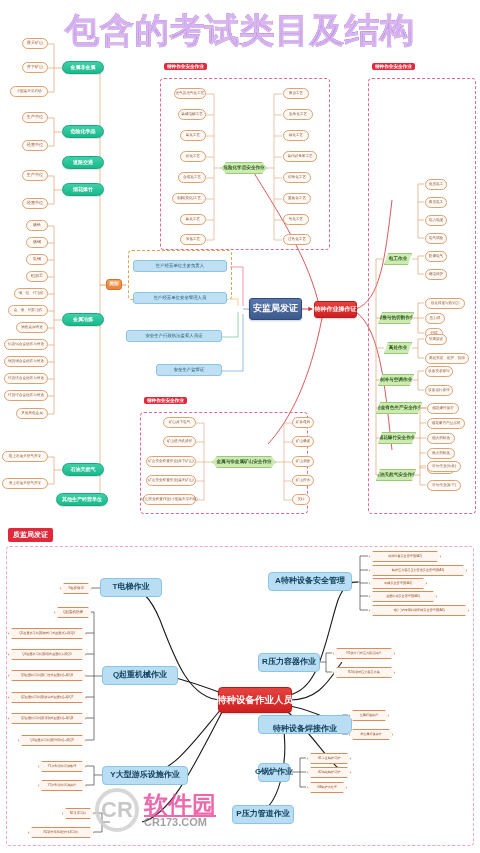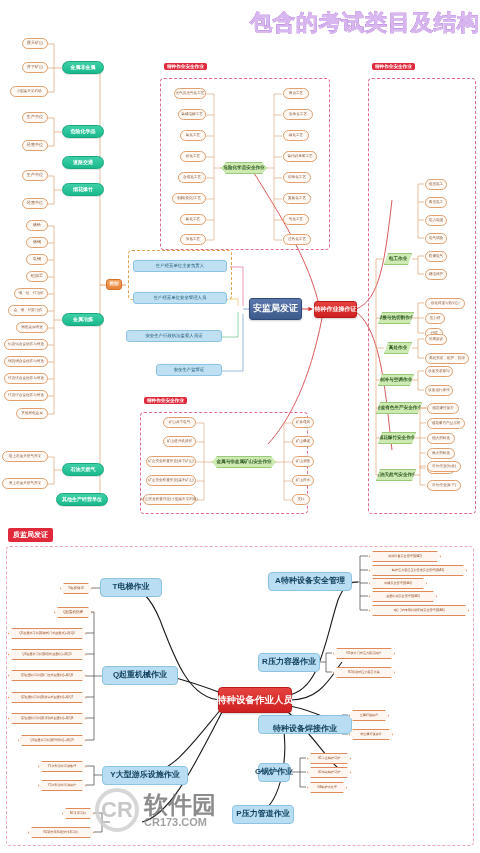--- a/index.html
+++ b/index.html
@@ -8,22 +8,22 @@
     font-family: "Liberation Sans", "DejaVu Sans", sans-serif;
     background:#ffffff;
     position:relative;
     overflow:hidden;
   }
   #root { position:relative; width:480px; height:853px; background:#fff; }
 
   
   .title {
     position:absolute; left:0; top:8px; width:480px;
-    text-align:right;
-    font-size:22px; font-weight:bold; letter-spacing:1px;
+    text-align:center;
+    font-size:34px; font-weight:bold; letter-spacing:1px;
     background:linear-gradient(180deg,#b06bd8 0%, #8c2fd0 45%, #6a12b8 55%, #9b4ae0 100%);
     -webkit-background-clip:text; background-clip:text;
     color:transparent;
     -webkit-text-stroke:0.6px #d9b8f0;
     text-shadow:0 1px 0 rgba(255,255,255,.5);
   }
 
   
   .node {
     position:absolute;
@@ -146,21 +146,21 @@
     display:flex; align-items:center; gap:5px; opacity:.82;
   }
   .wm-circle {
     width:44px; height:44px; border-radius:50%;
     border:4px solid #cfcfcf; color:#bdbdbd;
     display:flex;align-items:center;justify-content:center;
     font-size:22px; font-weight:bold;
   }
   .wm-cn { font-size:26px; font-weight:bold; color:#ef6a1e; letter-spacing:-1px;
            text-shadow:1px 1px 0 #fff; }
-  .wm-cn2 { font-size:24px; font-weight:bold; color:#737373; }
+  .wm-cn2 { font-size:24px; font-weight:bold; color:#ec4899;text-decoration:underline; }
   .wm-url { font-size:11px; font-weight:bold; color:#8d8d8d; }
   .wm-col { display:flex; flex-direction:column; line-height:1; }
 </style>
 </head>
 <body>
 
 <div id="root">
 
   <div class="title">包含的考试类目及结构</div>
 

